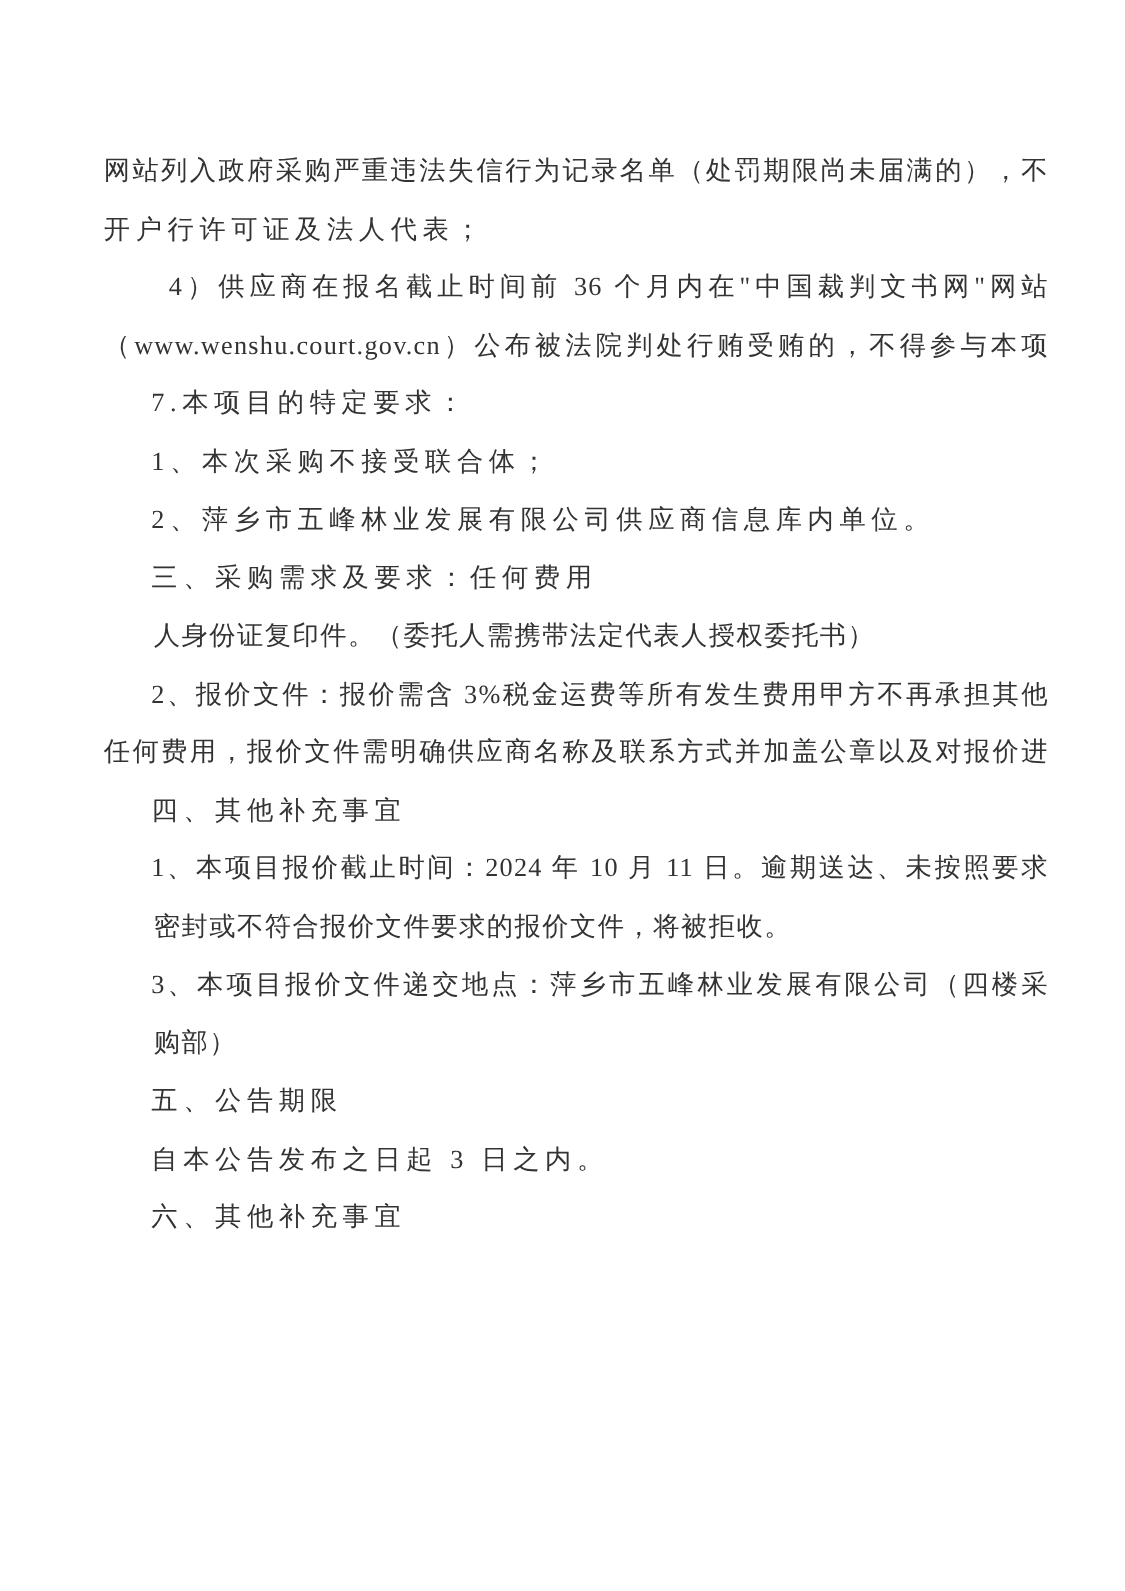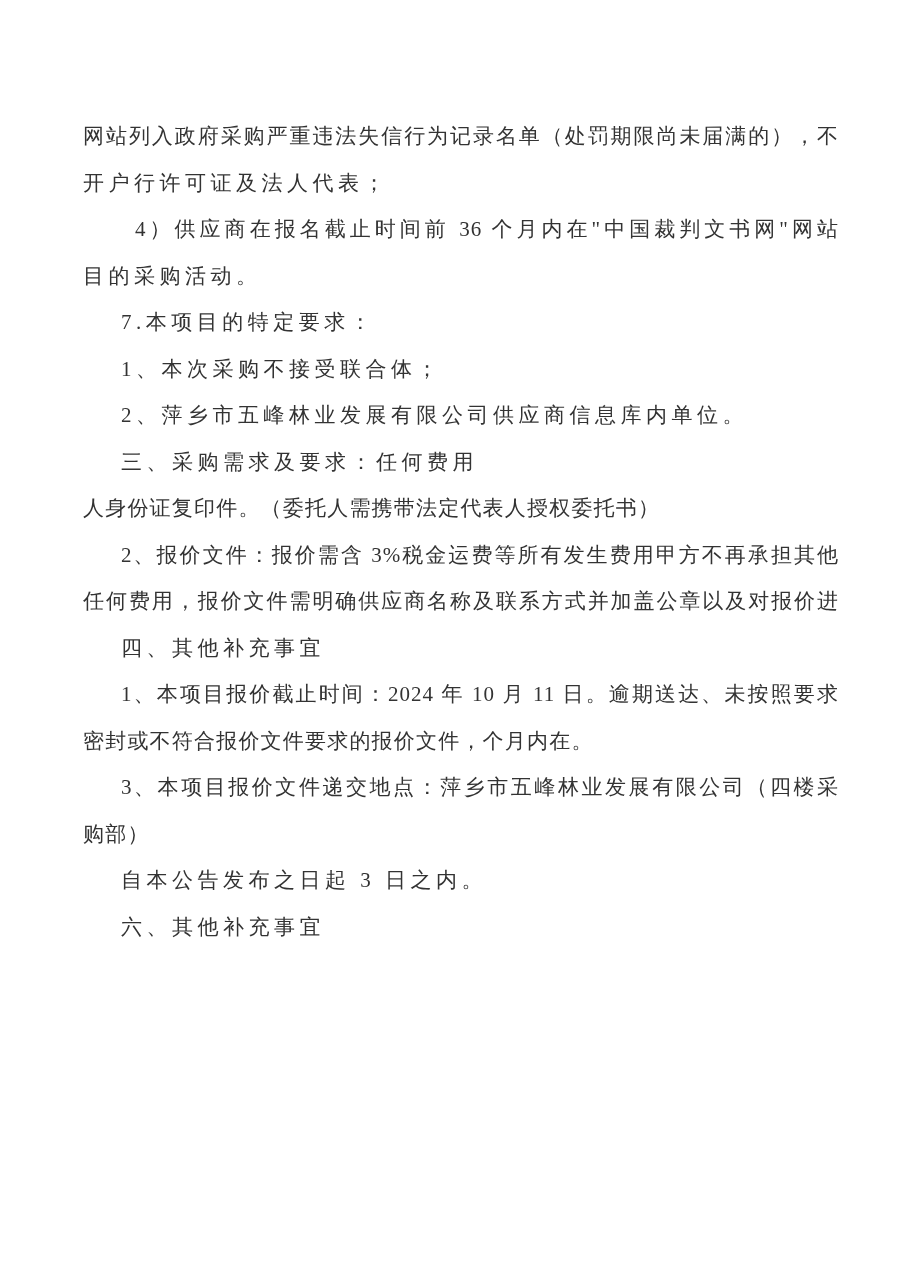--- a/index.html
+++ b/index.html
@@ -40,41 +40,43 @@
     text-align-last: justify;
     letter-spacing: 1px;
   }
   
   .line.wide {
     letter-spacing: 4.5px;
   }
   
   .line.normal {
     letter-spacing: 1.2px;
+    margin-left: 40px;
   }
   .line.indent1 { padding-left: 38px; }
   .line.indent2 { padding-left: 52px; }
 </style>
 </head>
 <body>
 
 <div class="page" style="background: rgb(255, 255, 255);">
   <div class="content" style="color: rgb(51, 51, 51);">
       <div class="line justify">网站列入政府采购严重违法失信行为记录名单（处罚期限尚未届满的），不</div>
       <div class="line wide">开户行许可证及法人代表；</div>
       <div class="line justify indent2">4）供应商在报名截止时间前 36 个月内在"中国裁判文书网"网站</div>
-      <div class="line wide">目的采购活动。</div>
+      <div class="line justify">（www.wenshu.court.gov.cn）公布被法院判处行贿受贿的，不得参与本项</div>
       <div class="line wide indent1">7.本项目的特定要求：</div>
       <div class="line wide indent1">1、本次采购不接受联合体；</div>
       <div class="line wide indent1">2、萍乡市五峰林业发展有限公司供应商信息库内单位。</div>
       <div class="line wide indent1">三、采购需求及要求：任何费用</div>
       <div class="line normal">人身份证复印件。（委托人需携带法定代表人授权委托书）</div>
       <div class="line justify indent1">2、报价文件：报价需含 3%税金运费等所有发生费用甲方不再承担其他</div>
       <div class="line justify">任何费用，报价文件需明确供应商名称及联系方式并加盖公章以及对报价进</div>
       <div class="line wide indent1">四、其他补充事宜</div>
       <div class="line justify indent1">1、本项目报价截止时间：2024 年 10 月 11 日。逾期送达、未按照要求</div>
-      <div class="line normal">密封或不符合报价文件要求的报价文件，个月内在。</div>
+      <div class="line normal">密封或不符合报价文件要求的报价文件，将被拒收。</div>
       <div class="line justify indent1">3、本项目报价文件递交地点：萍乡市五峰林业发展有限公司（四楼采</div>
       <div class="line normal">购部）</div>
+      <div class="line wide indent1">五、公告期限</div>
       <div class="line wide indent1">自本公告发布之日起 3 日之内。</div>
       <div class="line wide indent1">六、其他补充事宜</div>
     </div>
 </div>
 
 </body></html>

